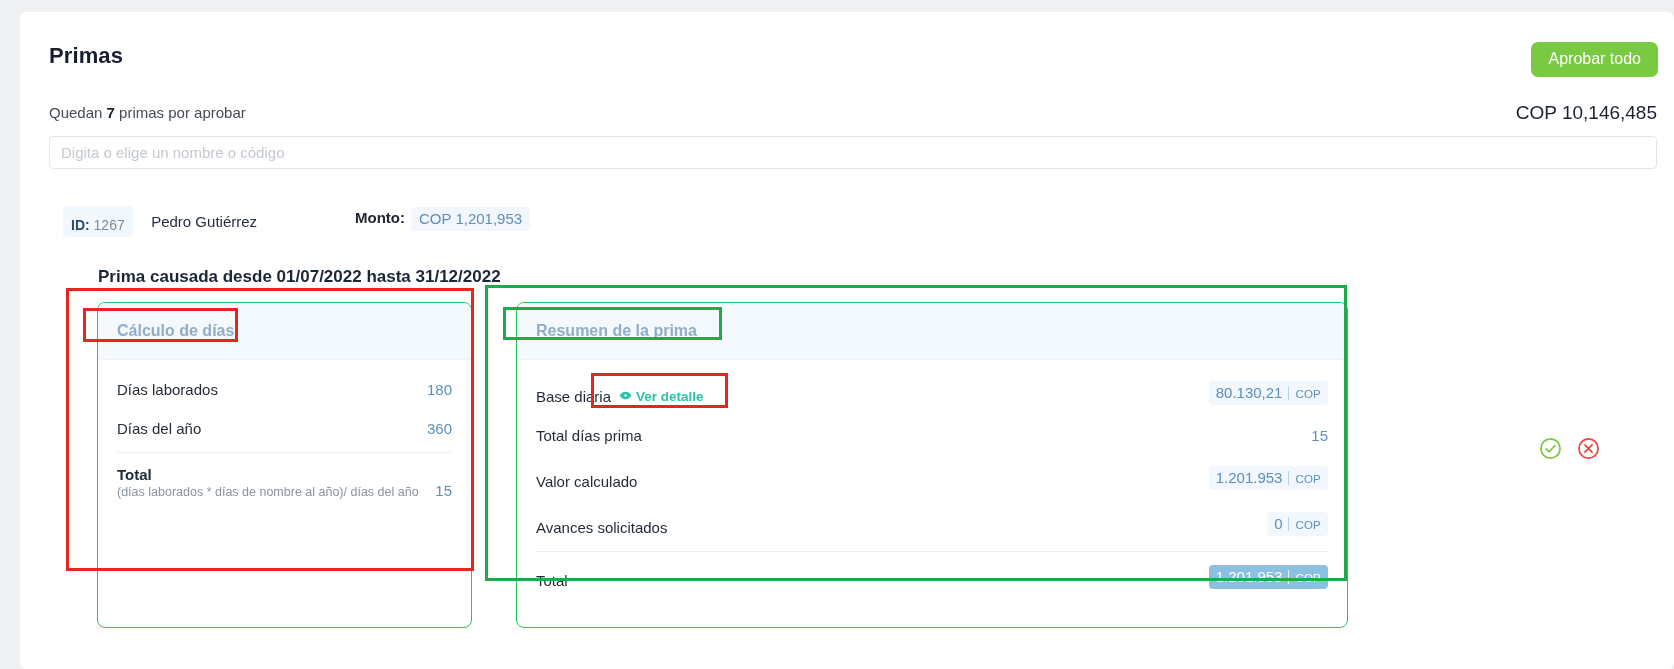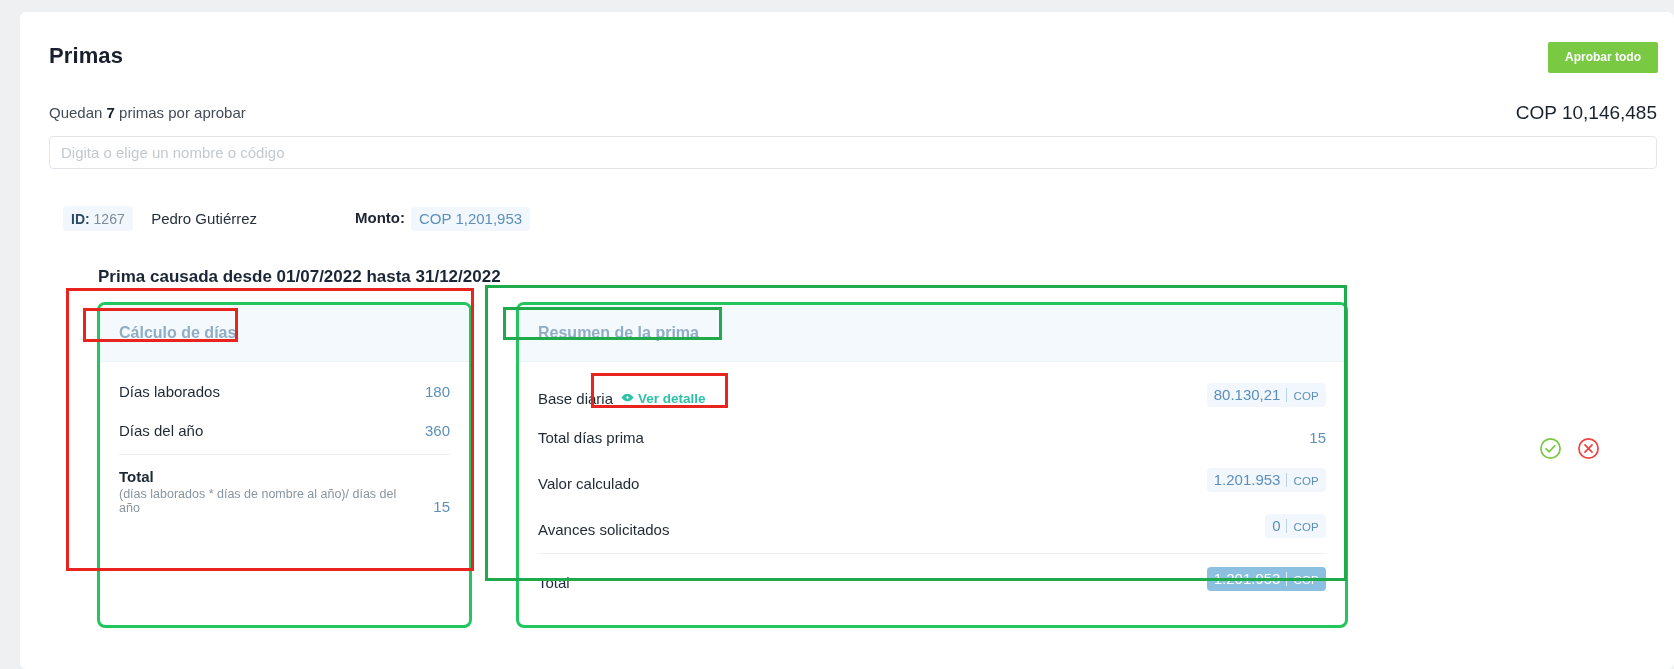--- a/index.html
+++ b/index.html
@@ -25,23 +25,23 @@
 
   
   .page-title {
     position: absolute; left: 29px; top: 31px;
     font-size: 22px; font-weight: 700; color: #18202f;
     letter-spacing: .1px;
   }
   .approve-all {
     position: absolute; right: 16px; top: 30px;
     background: #7ac943; color: #fff;
-    border: none; border-radius: 2px;
+    border: none; border-radius: 7px;
     font-family: "Liberation Sans", sans-serif;
-    font-size: 12px; font-weight: 700;
+    font-size: 16px; font-weight: 400;
     padding: 9px 17px 10px 17px;
     cursor: pointer;
     line-height: 1;
   }
   .remaining {
     position: absolute; left: 29px; top: 92px;
     font-size: 15px; color: #444c56;
   }
   .remaining b { color: #1a222e; font-weight: 700; }
   .grand-total {
@@ -63,21 +63,21 @@
     font-size: 15px; color: #333;
     padding: 0 11px;
   }
   .search-box input::placeholder { color: #c3c9cf; }
 
   
   .rec-head { position: absolute; left: 43px; top: 194px; height: 26px; }
   .id-chip {
     display: inline-block; vertical-align: middle;
     background: #f1f7fd; border-radius: 4px;
-    padding: 5px 8px 4px 8px;
+    padding: 11px 8px 4px 8px;
     font-size: 14px; color: #7e8b9a;
   }
   .id-chip b { color: #2f4a66; font-weight: 700; }
   .emp-name {
     display: inline-block; vertical-align: middle;
     margin-left: 14px; font-size: 15px; color: #26303c;
   }
   .monto-label {
     position: absolute; left: 335px; top: 197px;
     font-size: 15px; font-weight: 700; color: #1c2531;
@@ -92,21 +92,21 @@
   
   .section-title {
     position: absolute; left: 78px; top: 255px;
     font-size: 17px; font-weight: 700; color: #1b2636;
   }
 
   
   .card {
     position: absolute;
     background: #fff;
-    border: 3px solid #22c55e;
+    border: 1px solid #22c55e;
     border-radius: 8px;
     overflow: hidden;
   }
   .card-left  { left: 77px;  top: 290px; width: 375px; height: 326px; }
   .card-right { left: 496px; top: 290px; width: 832px; height: 326px; }
   .card-head {
     height: 57px;
     background: #f4f9fd;
     border-bottom: 1px solid #eef3f7;
     display: flex; align-items: center;

